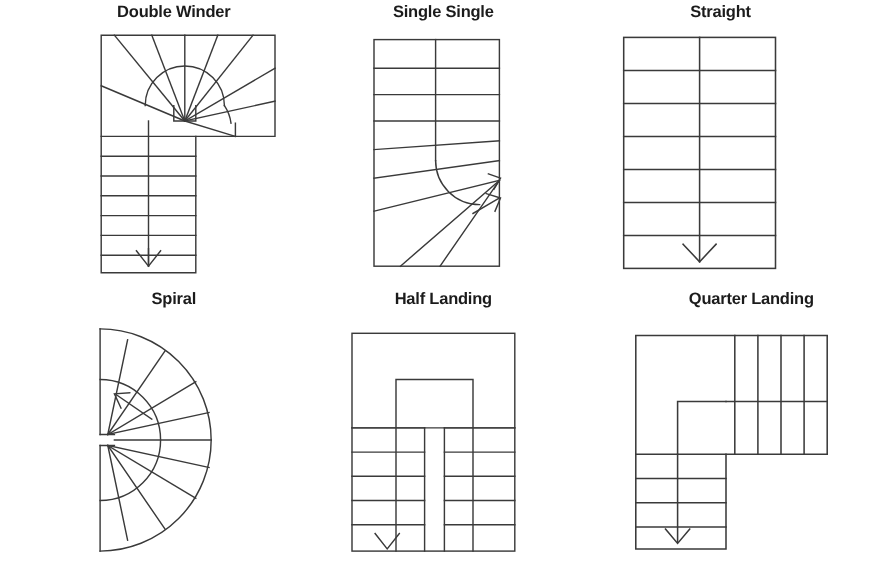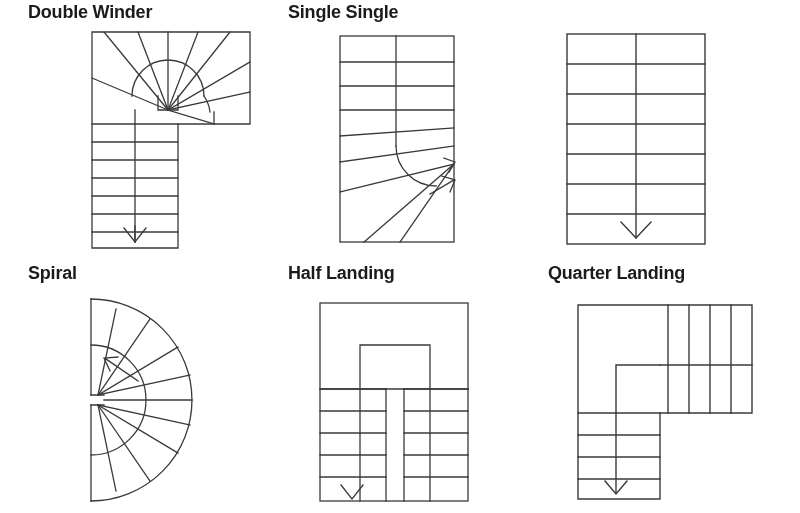--- a/index.html
+++ b/index.html
@@ -21,21 +21,22 @@
     background: #ffffff;
   }
   .cell {
     position: absolute;
   }
   .cell-title {
     position: absolute;
     left: 0;
     right: 0;
     top: 0;
-    font-size: 18px;
+    text-align: center;
+    font-size: 15px;
     font-weight: bold;
     color: #1b1b1b;
     letter-spacing: -0.2px;
     font-family: "Liberation Sans", sans-serif;
     white-space: nowrap;
   }
   .diagram {
     position: absolute;
     left: 0;
     top: 0;
@@ -133,20 +134,21 @@
           <path d="M106,124 L117,128 L111,138"></path>
 
           <line x1="92" y1="160" x2="116" y2="146"></line>
           <path d="M104,142 L117,146 L112,158"></path>
         </g>
       </svg>
     </div>
   </div>
 
   <div class="cell" id="cell-straight">
+    <div class="cell-title">Straight</div>
     <div class="diagram">
       <svg width="142" height="214" viewBox="0 0 142 214">
         <g fill="none" stroke="#3a3a3a" stroke-width="1.4" stroke-linecap="square">
           <rect x="2" y="2" width="138" height="210"></rect>
           <line x1="2" y1="32" x2="140" y2="32"></line>
           <line x1="2" y1="62" x2="140" y2="62"></line>
           <line x1="2" y1="92" x2="140" y2="92"></line>
           <line x1="2" y1="122" x2="140" y2="122"></line>
           <line x1="2" y1="152" x2="140" y2="152"></line>
           <line x1="2" y1="182" x2="140" y2="182"></line>

